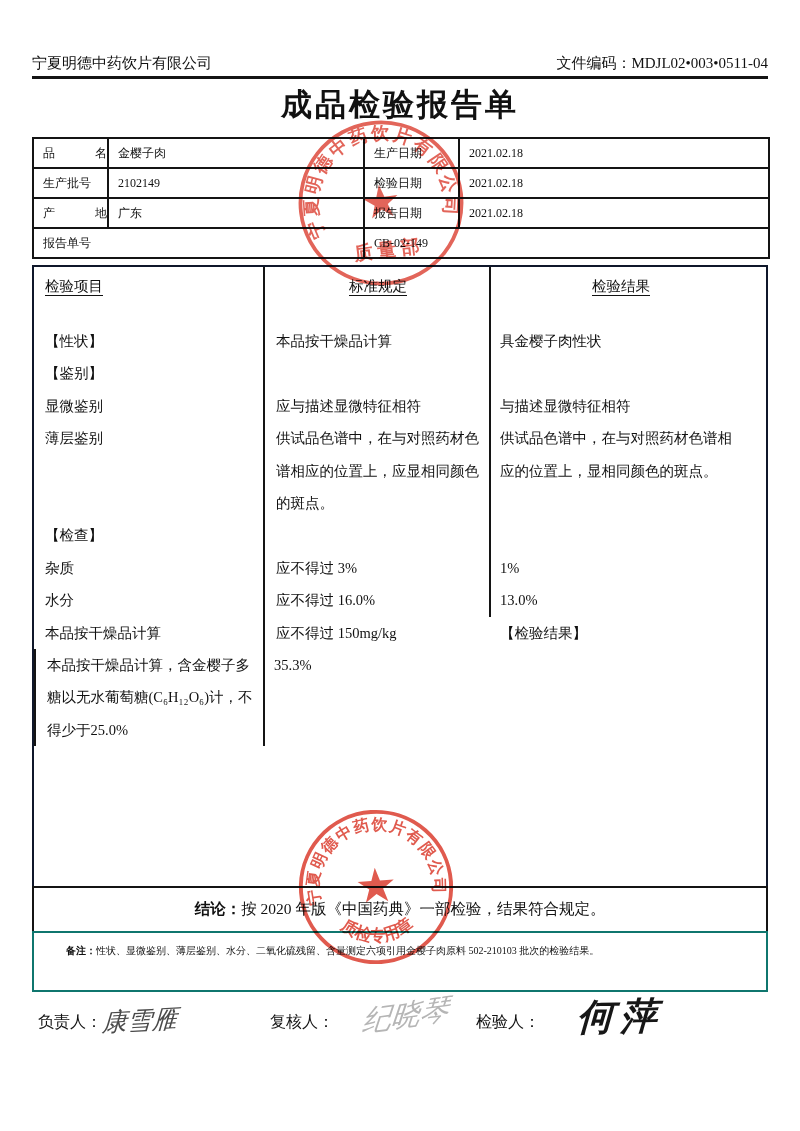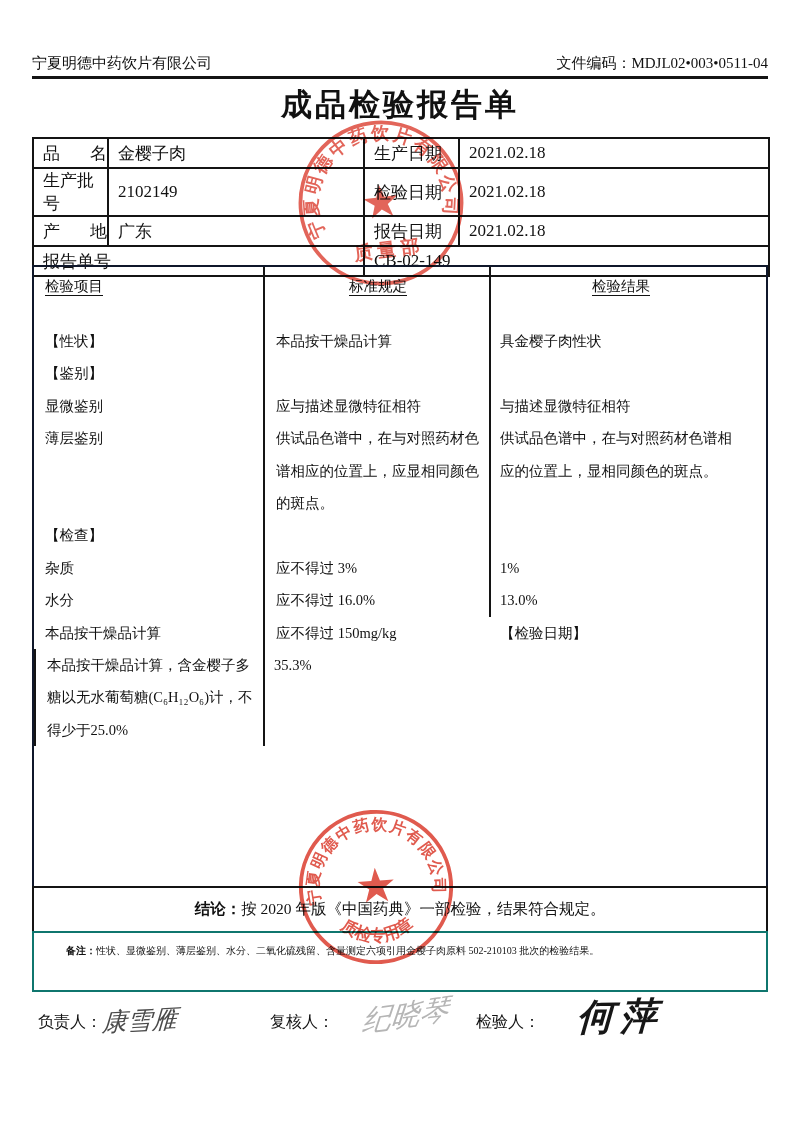--- a/index.html
+++ b/index.html
@@ -15,21 +15,21 @@
     display:flex; justify-content:space-between; align-items:flex-end;
     border-bottom:3px solid #141414; font-size:15px; padding-bottom:3px;
   }
   .title {
     position:absolute; top:84px; left:0; width:100%;
     text-align:center; font-size:31px; font-weight:bold; letter-spacing:3px;
   }
   
   table.info {
     position:absolute; top:137px; left:32px; width:736px;
-    border-collapse:collapse; table-layout:fixed; font-size:17px;font-family:Liberation Serif, serif;
+    border-collapse:collapse; table-layout:fixed; font-size:12px;font-family:Liberation Serif, serif;
   }
   table.info td { border:2px solid #141414; height:30px; padding:0 0 0 9px; }
   td.jlbl { text-align:justify; text-align-last:justify; padding-right:9px; }
   
   .main {
     position:absolute; top:265px; left:32px; width:736px; height:623px;
     border:2px solid #0f172a; display:grid;
     grid-template-columns:229px 226px 277px; grid-auto-rows:min-content;
     font-size:14.5px; overflow:hidden;
   }
@@ -140,21 +140,21 @@
     <div class="cell c2">应不得过 3%</div>
     <div class="cell c3">1%</div>
 
     <div class="cell c1">水分</div>
     <div class="cell c2">应不得过 16.0%</div>
     <div class="cell c3">13.0%</div>
 
     <div class="cell c1">本品按干燥品计算</div>
     <div class="cell c2">应不得过 150mg/kg</div>
 
-    <div class="cell c1">【检验日期】</div>
+    <div class="cell c1">【检验结果】</div>
     <div class="cell c2">本品按干燥品计算，含金樱子多糖以无水葡萄糖(C₆H₁₂O₆)计，不得少于25.0%</div>
     <div class="cell c3">35.3%</div>
   </div>
 
   <div class="concl">
     <span class="blbl">结论：</span>
     <span>按 2020 年版《中国药典》一部检验，结果符合规定。</span>
   </div>
 
   <div class="remark">

